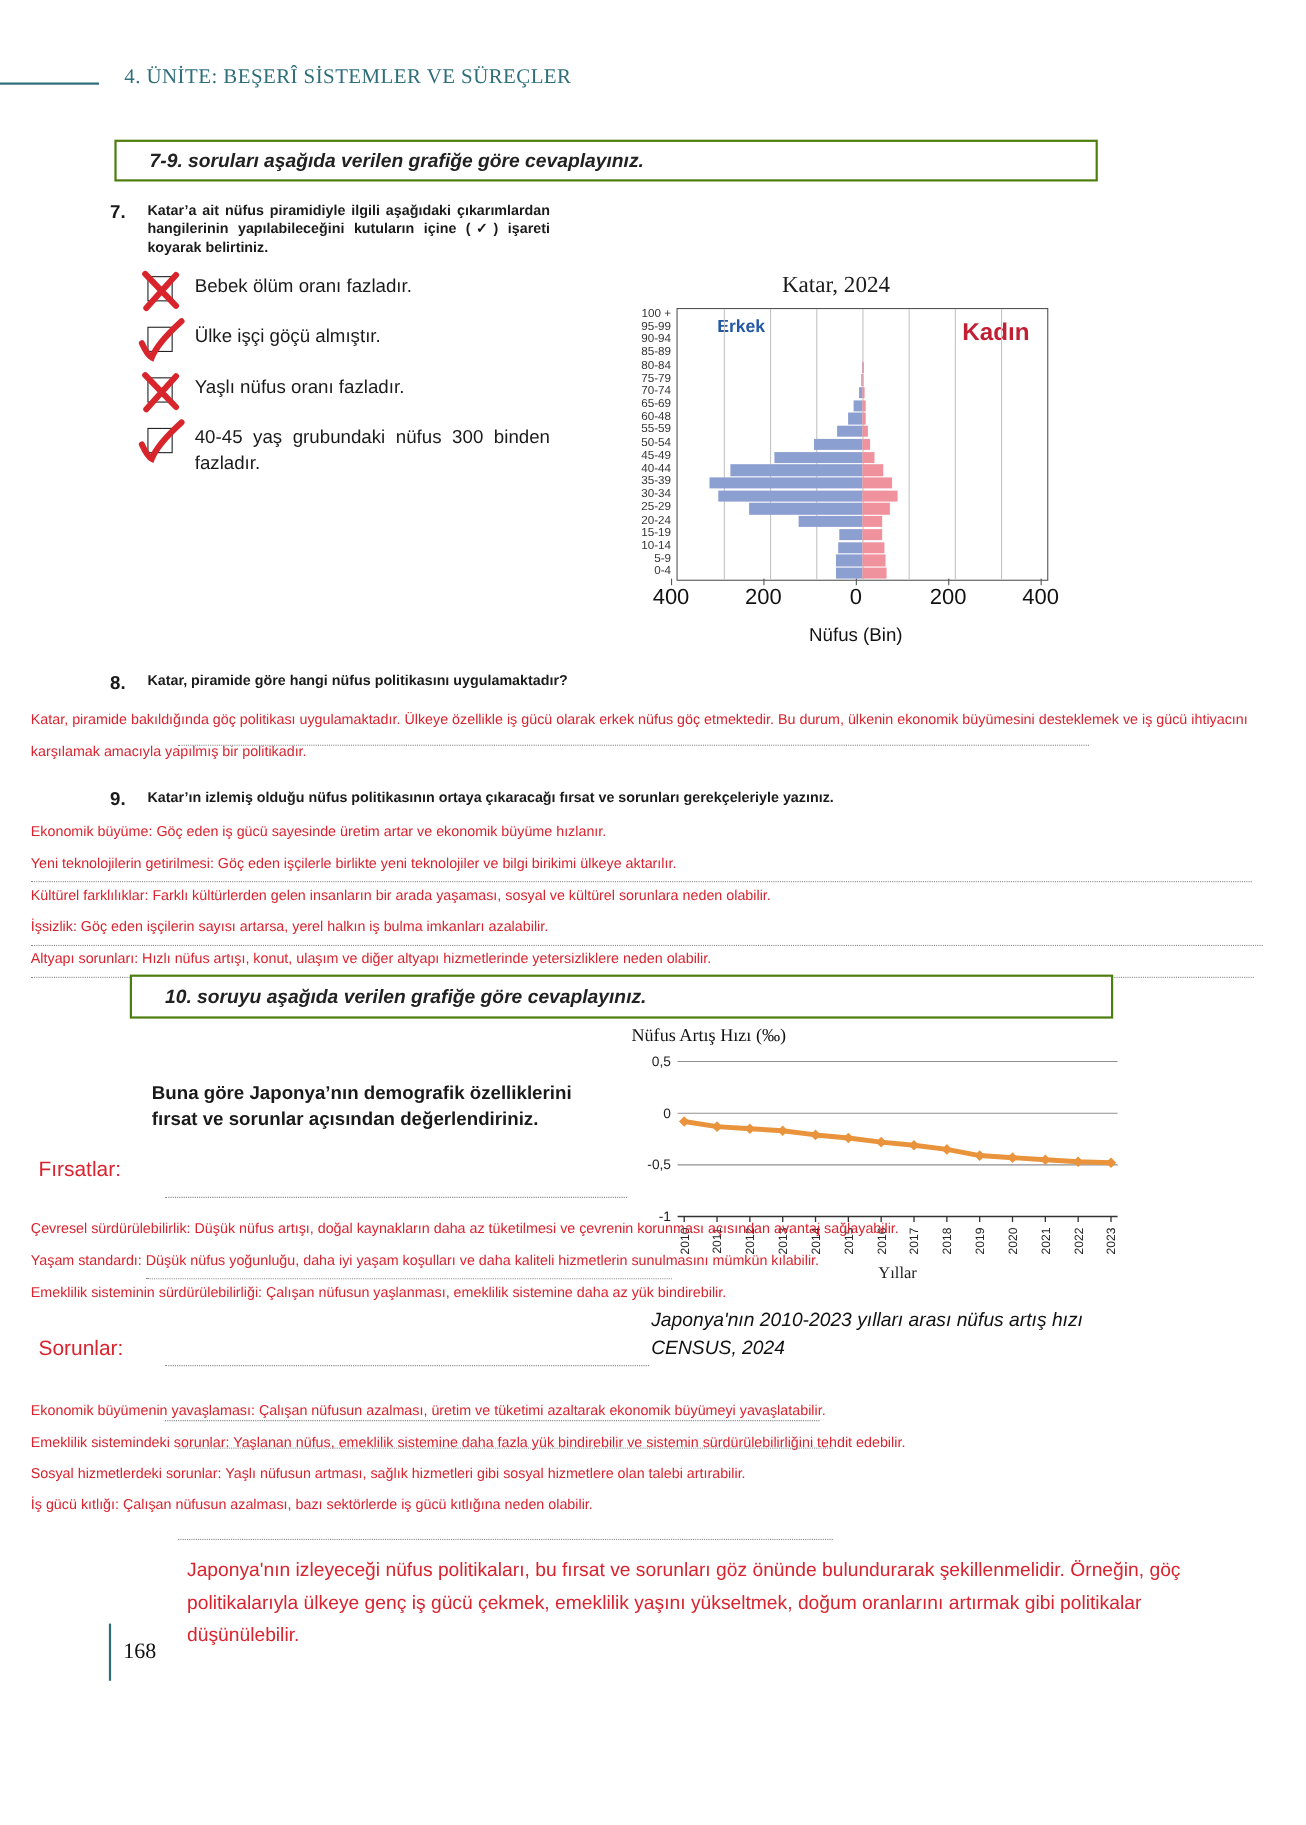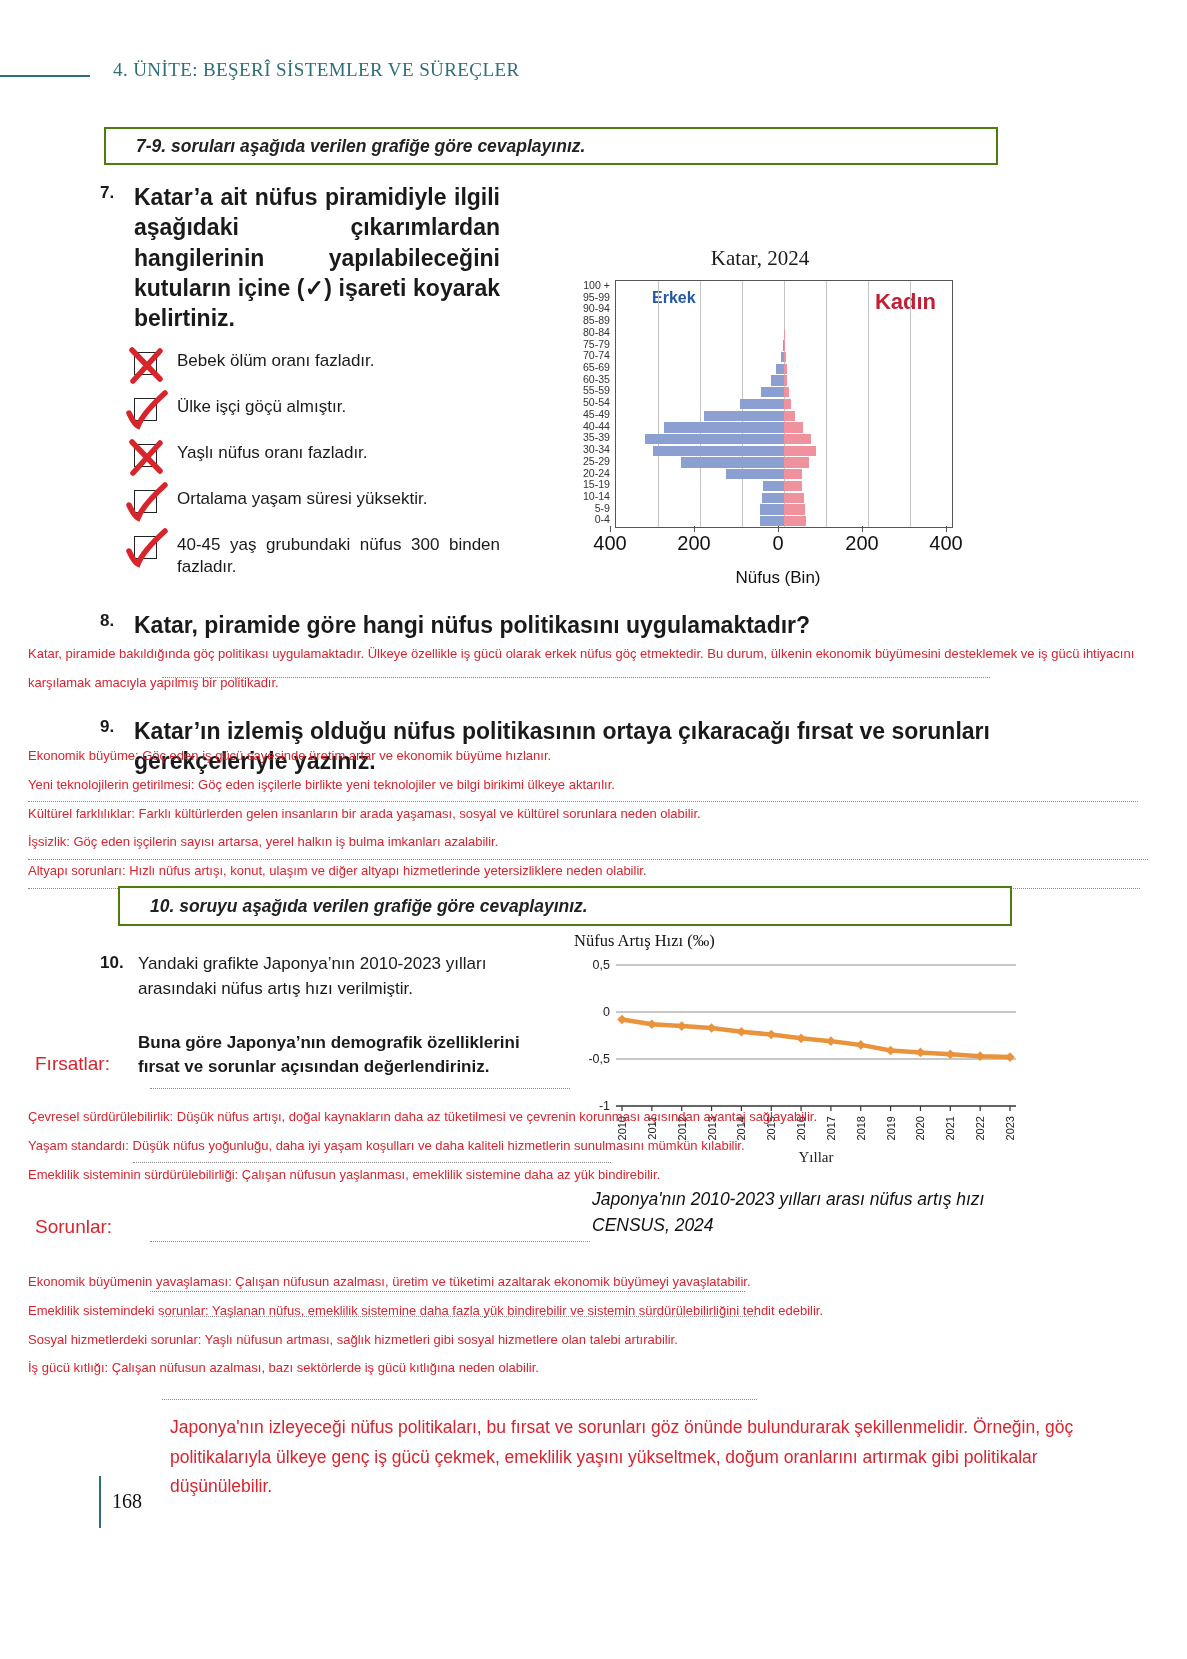--- a/index.html
+++ b/index.html
@@ -9,21 +9,21 @@
   .header-rule{left:0;top:75px;width:90px;height:2px;background:#2e6e7a;}
   .header-title{left:113px;top:59px;font-family:"Liberation Serif",serif;font-size:19px;color:#2e6e7a;letter-spacing:.4px;}
   
   .ibox{border:2px solid #4d7c0f;display:flex;align-items:center;padding-left:30px;font-size:17.5px;font-weight:bold;font-style:italic;color:#222;background:#fff;}
   .ibox1{left:104px;top:127px;width:860px;height:34px;}
   .ibox2{left:118px;top:886px;width:860px;height:36px;}
   
   .q7{left:100px;top:182px;width:400px;}
   .qrow{display:flex;}
   .qnum{font-weight:bold;font-size:17px;width:34px;flex:none;line-height:1.32;}
-  .qtext{font-weight:bold;font-size:23px;line-height:1.32;text-align:justify;}
+  .qtext{font-weight:bold;font-size:13px;line-height:1.32;text-align:justify;}
   .checklist{margin-top:16px;padding-left:34px;}
   .chk-item{display:flex;gap:20px;margin-bottom:21px;align-items:flex-start;}
   .chk-box{position:relative;width:21px;height:21px;border:1.7px solid #222;flex:none;margin-top:2px;}
   .chk-mark{position:absolute;left:-11px;top:-11px;pointer-events:none;}
   .chk-label{font-size:17px;line-height:1.3;text-align:justify;}
   
   .pyr{left:564px;top:246px;width:440px;}
   .pyr-title{font-family:"Liberation Serif",serif;font-size:21px;text-align:center;width:392px;}
   .pyr-flex{display:flex;margin-top:9px;}
   .pyr-ages{width:46px;flex:none;text-align:right;padding-right:5px;font-size:10.6px;color:#333;}
@@ -90,46 +90,38 @@
             </svg></span>
         </span>
         <span class="chk-label">Yaşlı nüfus oranı fazladır.</span>
       </div>
       <div class="chk-item">
         <span class="chk-box">
           <span class="chk-mark"><svg width="46" height="44" viewBox="0 0 46 44">
               <path d="M5 25 Q10 36 14 38 Q19 25 41 5" fill="none" stroke="#d8252c" stroke-width="5.5" stroke-linecap="round"></path>
             </svg></span>
         </span>
-        <span class="chk-label">Ortalama yaşam süresi yüksektir.</span>
-      </div>
-      <div class="chk-item">
-        <span class="chk-box">
-          <span class="chk-mark"><svg width="46" height="44" viewBox="0 0 46 44">
-              <path d="M5 25 Q10 36 14 38 Q19 25 41 5" fill="none" stroke="#d8252c" stroke-width="5.5" stroke-linecap="round"></path>
-            </svg></span>
-        </span>
         <span class="chk-label">40-45 yaş grubundaki nüfus 300 binden fazladır.</span>
       </div>
     </div>
 </div>
 
 <div class="abs pyr">
   <div class="pyr-title">Katar, 2024</div>
   <div class="pyr-flex">
     <div class="pyr-ages" id="pyr-ages">
         <div>100 +</div>
         <div>95-99</div>
         <div>90-94</div>
         <div>85-89</div>
         <div>80-84</div>
         <div>75-79</div>
         <div>70-74</div>
         <div>65-69</div>
-        <div>60-35</div>
+        <div>60-48</div>
         <div>55-59</div>
         <div>50-54</div>
         <div>45-49</div>
         <div>40-44</div>
         <div>35-39</div>
         <div>30-34</div>
         <div>25-29</div>
         <div>20-24</div>
         <div>15-19</div>
         <div>10-14</div>
@@ -221,24 +213,20 @@
   </div>
 <div class="abs dotline" style="left:28px;top:800px;width:1110px;"></div>
 <div class="abs dotline" style="left:28px;top:858px;width:1120px;"></div>
 <div class="abs dotline" style="left:28px;top:887px;width:1112px;"></div>
 
 <div class="abs ibox ibox2">
   <span>10. soruyu aşağıda verilen grafiğe göre cevaplayınız.</span>
 </div>
 
 <div class="abs" style="left:100px;top:952px;width:470px;">
-  <div class="qrow">
-    <div class="qnum" style="width:38px;font-weight:bold;">10.</div>
-    <div style="font-size:17px;line-height:1.45;width:398px;">Yandaki grafikte Japonya’nın 2010-2023 yılları arasındaki nüfus artış hızı verilmiştir.</div>
-  </div>
   <div style="margin-left:38px;margin-top:30px;width:400px;font-weight:bold;font-size:17px;line-height:1.4;">Buna göre Japonya’nın demografik özellikleri­ni fırsat  ve sorunlar açısından değerlendiriniz.</div>
 </div>
 
 <div class="abs jchart">
   <div class="j-ylabel">Nüfus Artış Hızı (‰)</div>
   <div id="jplot"><svg width="450" height="222" viewBox="0 0 450 222">
         <line x1="44" y1="14" x2="444" y2="14" stroke="#8f8f8f" stroke-width="1"></line>
         <text x="38" y="18" font-size="12.5" text-anchor="end" fill="#222">0,5</text>
         <line x1="44" y1="61" x2="444" y2="61" stroke="#8f8f8f" stroke-width="1"></line>
         <text x="38" y="65" font-size="12.5" text-anchor="end" fill="#222">0</text>

